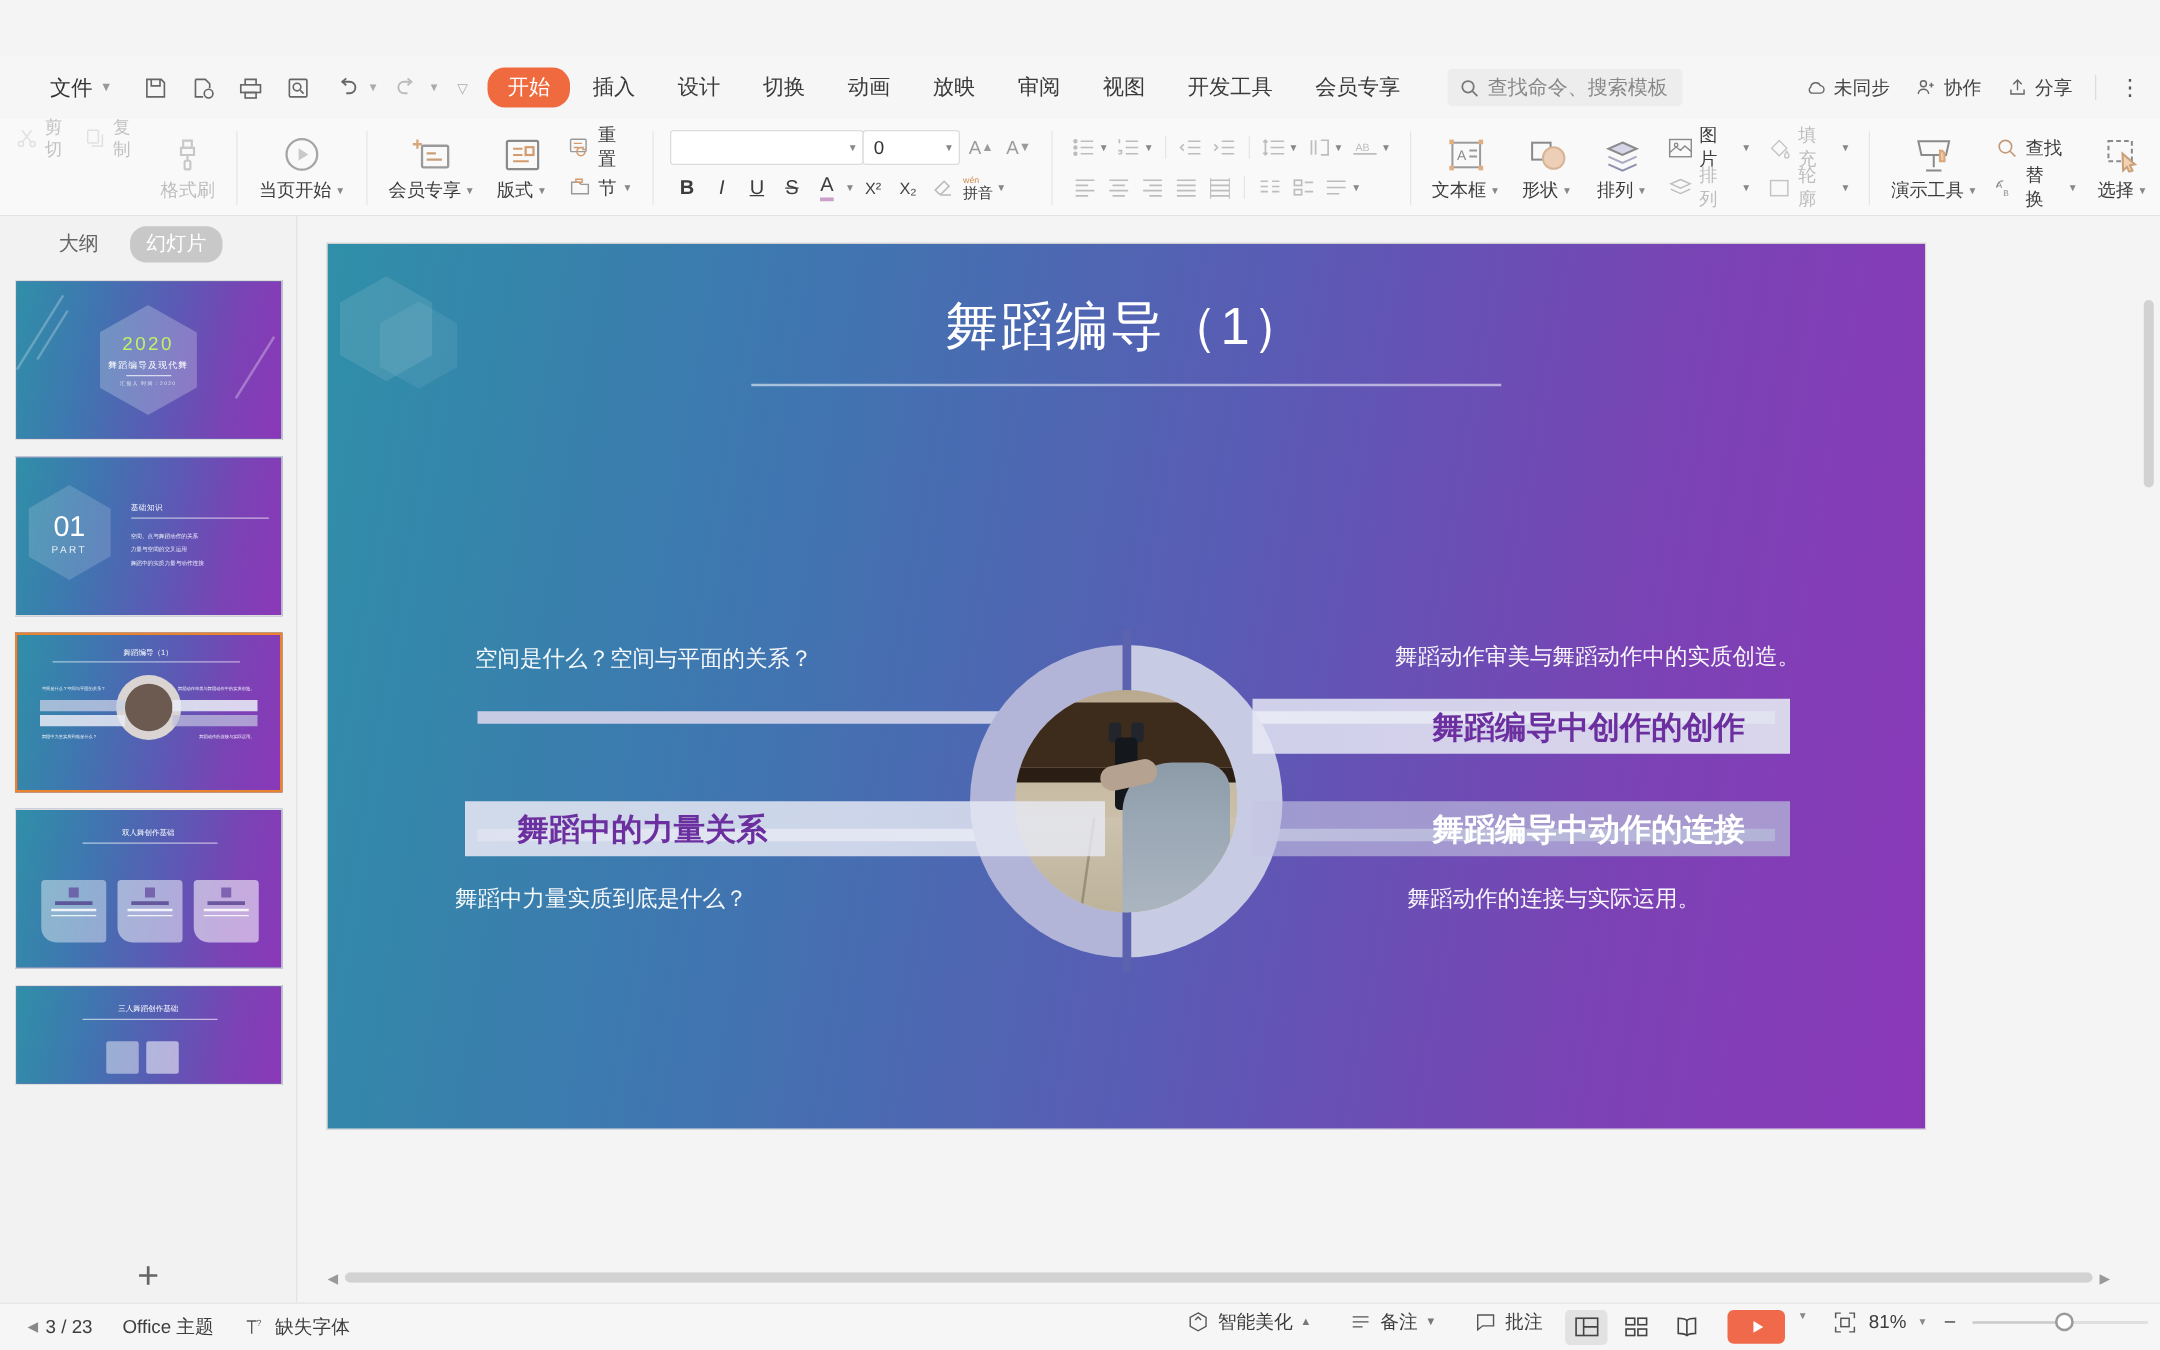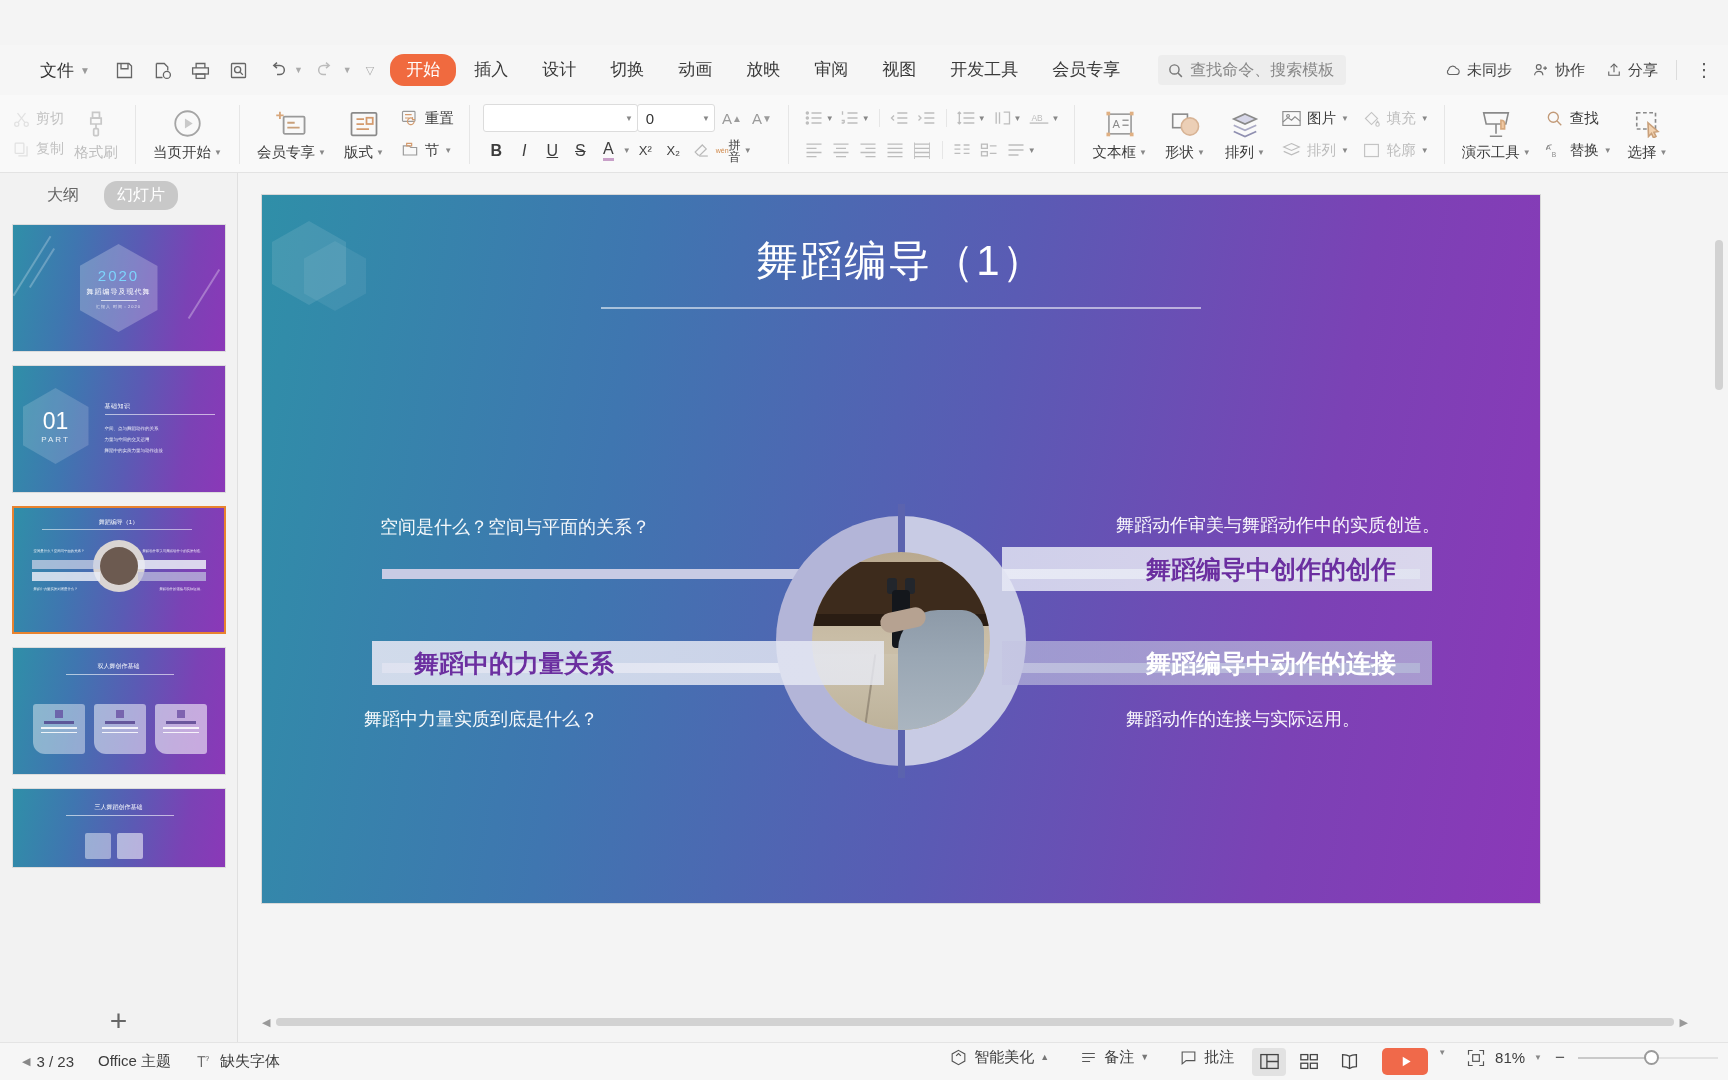--- a/index.html
+++ b/index.html
@@ -44,21 +44,21 @@
 
   
   .ribbon {
     position: absolute; top: 95px; left: 0; width: 1728px; height: 78px;
     background: #f9f9f9; border-bottom: 1px solid #e3e3e3;
     display: flex; align-items: stretch; padding: 2px 0 0 10px;
   }
   .rgroup { display: flex; align-items: stretch; height: 74px; }
   .rsep { width: 1px; background: #e6e6e6; margin: 8px 9px; }
 
-  .clip-grp { display: flex; flex-direction: column; justify-content: center; gap: 3px; padding: 0 2px; }
+  .clip-grp { display: flex; flex-direction: row; justify-content: center; gap: 3px; padding: 0 2px; }
   .clip-row { display: flex; align-items: center; gap: 5px; font-size: 14px; color: #c2c2c2; height: 27px; }
   .clip-row svg { opacity: .45; }
 
   .big-btn {
     display: flex; flex-direction: column; align-items: center; justify-content: center;
     min-width: 60px; padding: 4px 8px; gap: 2px;
   }
   .big-btn .bi { height: 34px; display: flex; align-items: center; justify-content: center; }
   .big-btn .bl { font-size: 14.5px; color: #3c3c3c; white-space: nowrap; display: flex; align-items: center; gap: 3px; }
   .big-btn.dim .bl { color: #bdbdbd; }
@@ -117,21 +117,21 @@
   
   .slidebg { position: absolute; inset: 0; background: linear-gradient(100deg,#2f8fa8 0%, #3f76b0 28%, #5a5bb4 55%, #7b42b5 80%, #8b38b8 100%); }
 
   
   .t1-hex {
     position: absolute; left: 50%; top: 50%; transform: translate(-50%,-50%);
     width: 78px; height: 88px; background: rgba(255,255,255,.24);
     clip-path: polygon(50% 0,100% 25%,100% 75%,50% 100%,0 75%,0 25%);
     display: flex; flex-direction: column; align-items: center; justify-content: center; gap: 3px;
   }
-  .t1-year { font-size: 15px; color: #7dd3fc; letter-spacing: 2px; }
+  .t1-year { font-size: 15px; color: #bef264; letter-spacing: 2px; }
   .t1-sub { font-size: 7px; color: #fff; letter-spacing: 1px; }
   .t1-line { width: 36px; height: 1px; background: rgba(255,255,255,.7); }
   .t1-tiny { font-size: 4px; color: rgba(255,255,255,.8); letter-spacing: 1px; }
   .t1-streak { position: absolute; width: 2px; height: 70px; background: rgba(255,255,255,.25); transform: rotate(32deg); }
 
   
   .t2-hex {
     position: absolute; left: 10px; top: 22px; width: 66px; height: 76px;
     background: rgba(255,255,255,.16);
     clip-path: polygon(50% 0,100% 25%,100% 75%,50% 100%,0 75%,0 25%);
@@ -213,21 +213,21 @@
 
   .qrow { position: absolute; font-size: 18px; color: rgba(255,255,255,.95); }
   .bar {
     position: absolute; height: 44px; display: flex; align-items: center;
     font-size: 25px; font-weight: bold; white-space: nowrap;
   }
   .bar.l { padding-left: 42px; }
   .bar.r { padding-right: 36px; justify-content: flex-end; }
   .bar.l1 { background: linear-gradient(90deg, rgba(190,200,225,.72), rgba(205,212,232,.55)); color: #fff; }
   .bar.l2 { background: linear-gradient(90deg, rgba(222,226,240,.92), rgba(232,235,245,.80)); color: #6b2fa0; }
-  .bar.r1 { background: linear-gradient(270deg, rgba(224,226,240,.93), rgba(232,234,246,.82)); color: #6b2fa0; }
+  .bar.r1 { background: linear-gradient(270deg, rgba(224,226,240,.93), rgba(232,234,246,.82)); color: #6b2fa0; margin-top: 12px; }
   .bar.r2 { background: linear-gradient(270deg, rgba(178,178,214,.78), rgba(196,196,226,.62)); color: #fff; }
 
   
   .hscroll { position: absolute; left: 24px; right: 40px; bottom: 14px; height: 12px; display: flex; align-items: center; gap: 6px; }
   .hs-arrow { font-size: 11px; color: #999; }
   .hs-track { flex: 1; height: 8px; background: #e4e4e4; border-radius: 4px; }
   .hs-thumb { width: 100%; height: 8px; background: #d2d2d2; border-radius: 4px; }
 
   
   .vscroll { position: absolute; right: 4px; top: 180px; width: 10px; height: 420px; }
@@ -485,21 +485,21 @@
           <span class="caret">▼</span>
           <div class="fbtn lite" style="font-size:13px">X²</div>
           <div class="fbtn lite" style="font-size:13px">X₂</div>
           <div class="fbtn lite">
             <svg width="19" height="19" viewBox="0 0 24 24" fill="none" stroke="#b9b9b9" stroke-width="1.5">
               <path d="M8 18l-4-4 9-9 5 5-8 8z"></path>
                 <path d="M9 19h11"></path>
             </svg>
           </div>
           <div class="fbtn">
-            <div style="display:flex;align-items:center;line-height:1">
+            <div style="display:flex;flex-direction:column;align-items:flex-start;line-height:1">
               <span style="font-size:7px;color:#d08a4c">wén</span>
               <span style="font-size:12px">拼音</span>
             </div>
           </div>
           <span class="caret">▼</span>
         </div>
       </div>
     </div>
 
     <div class="rsep"></div>

